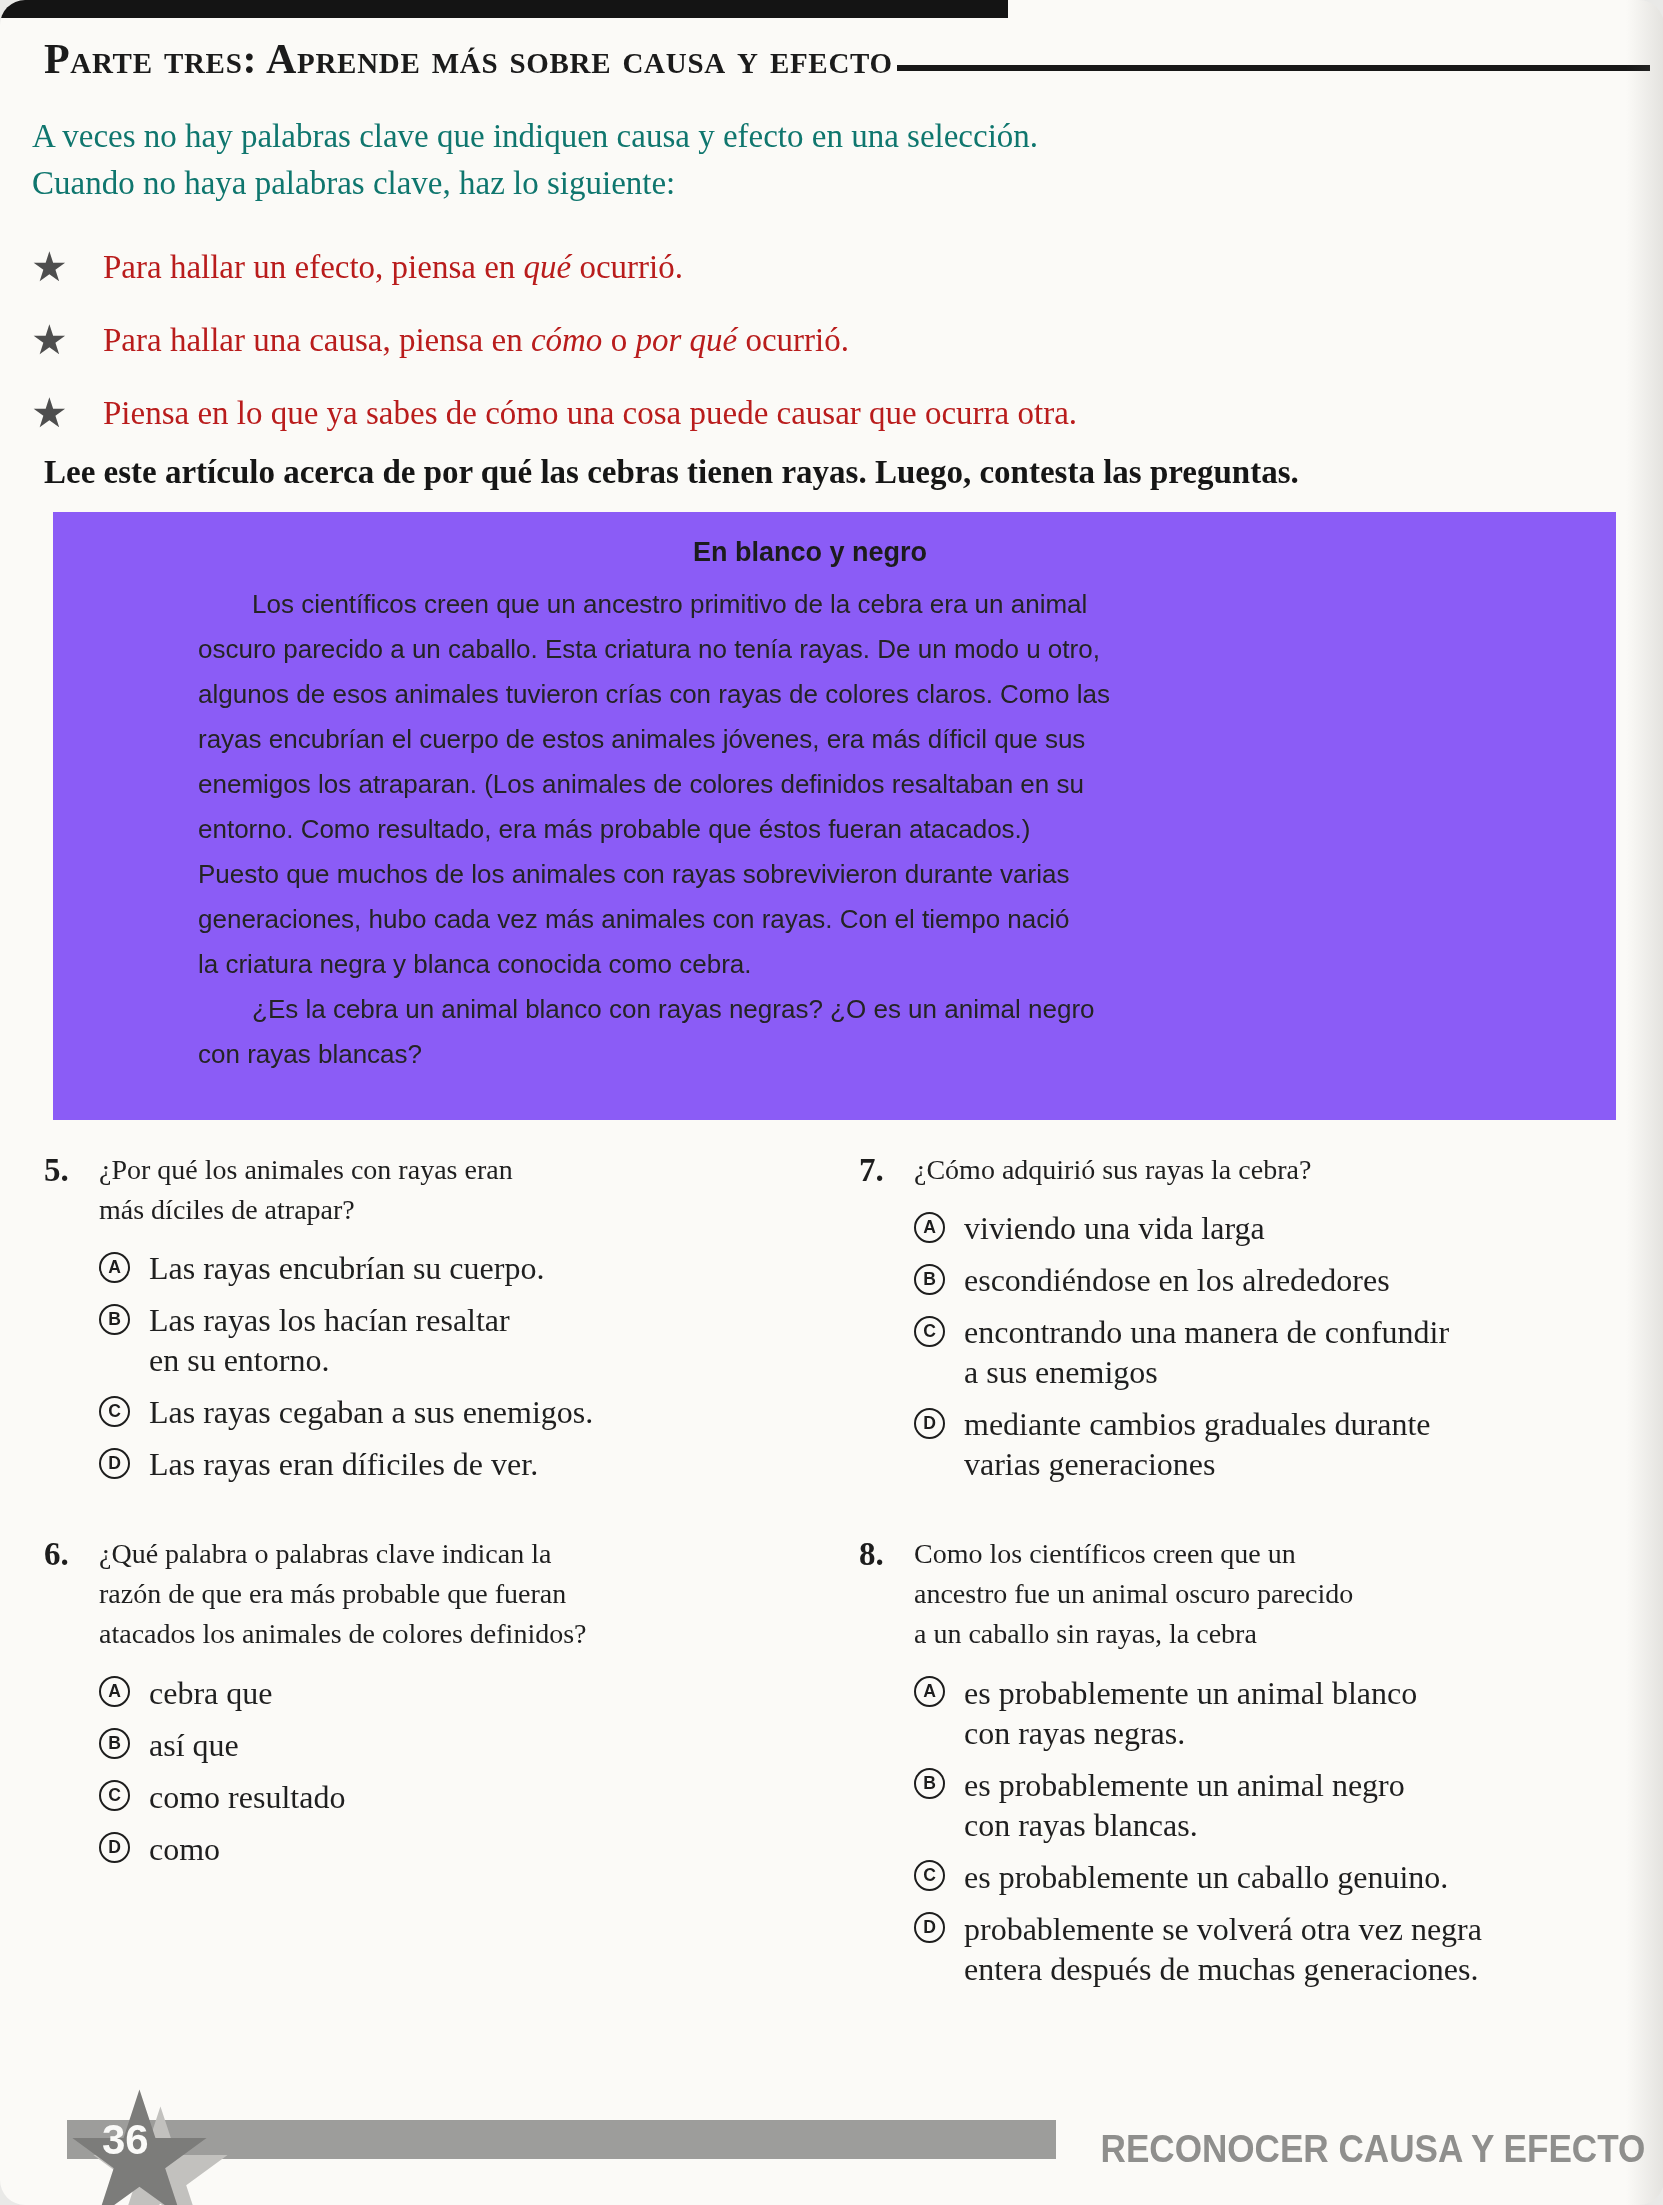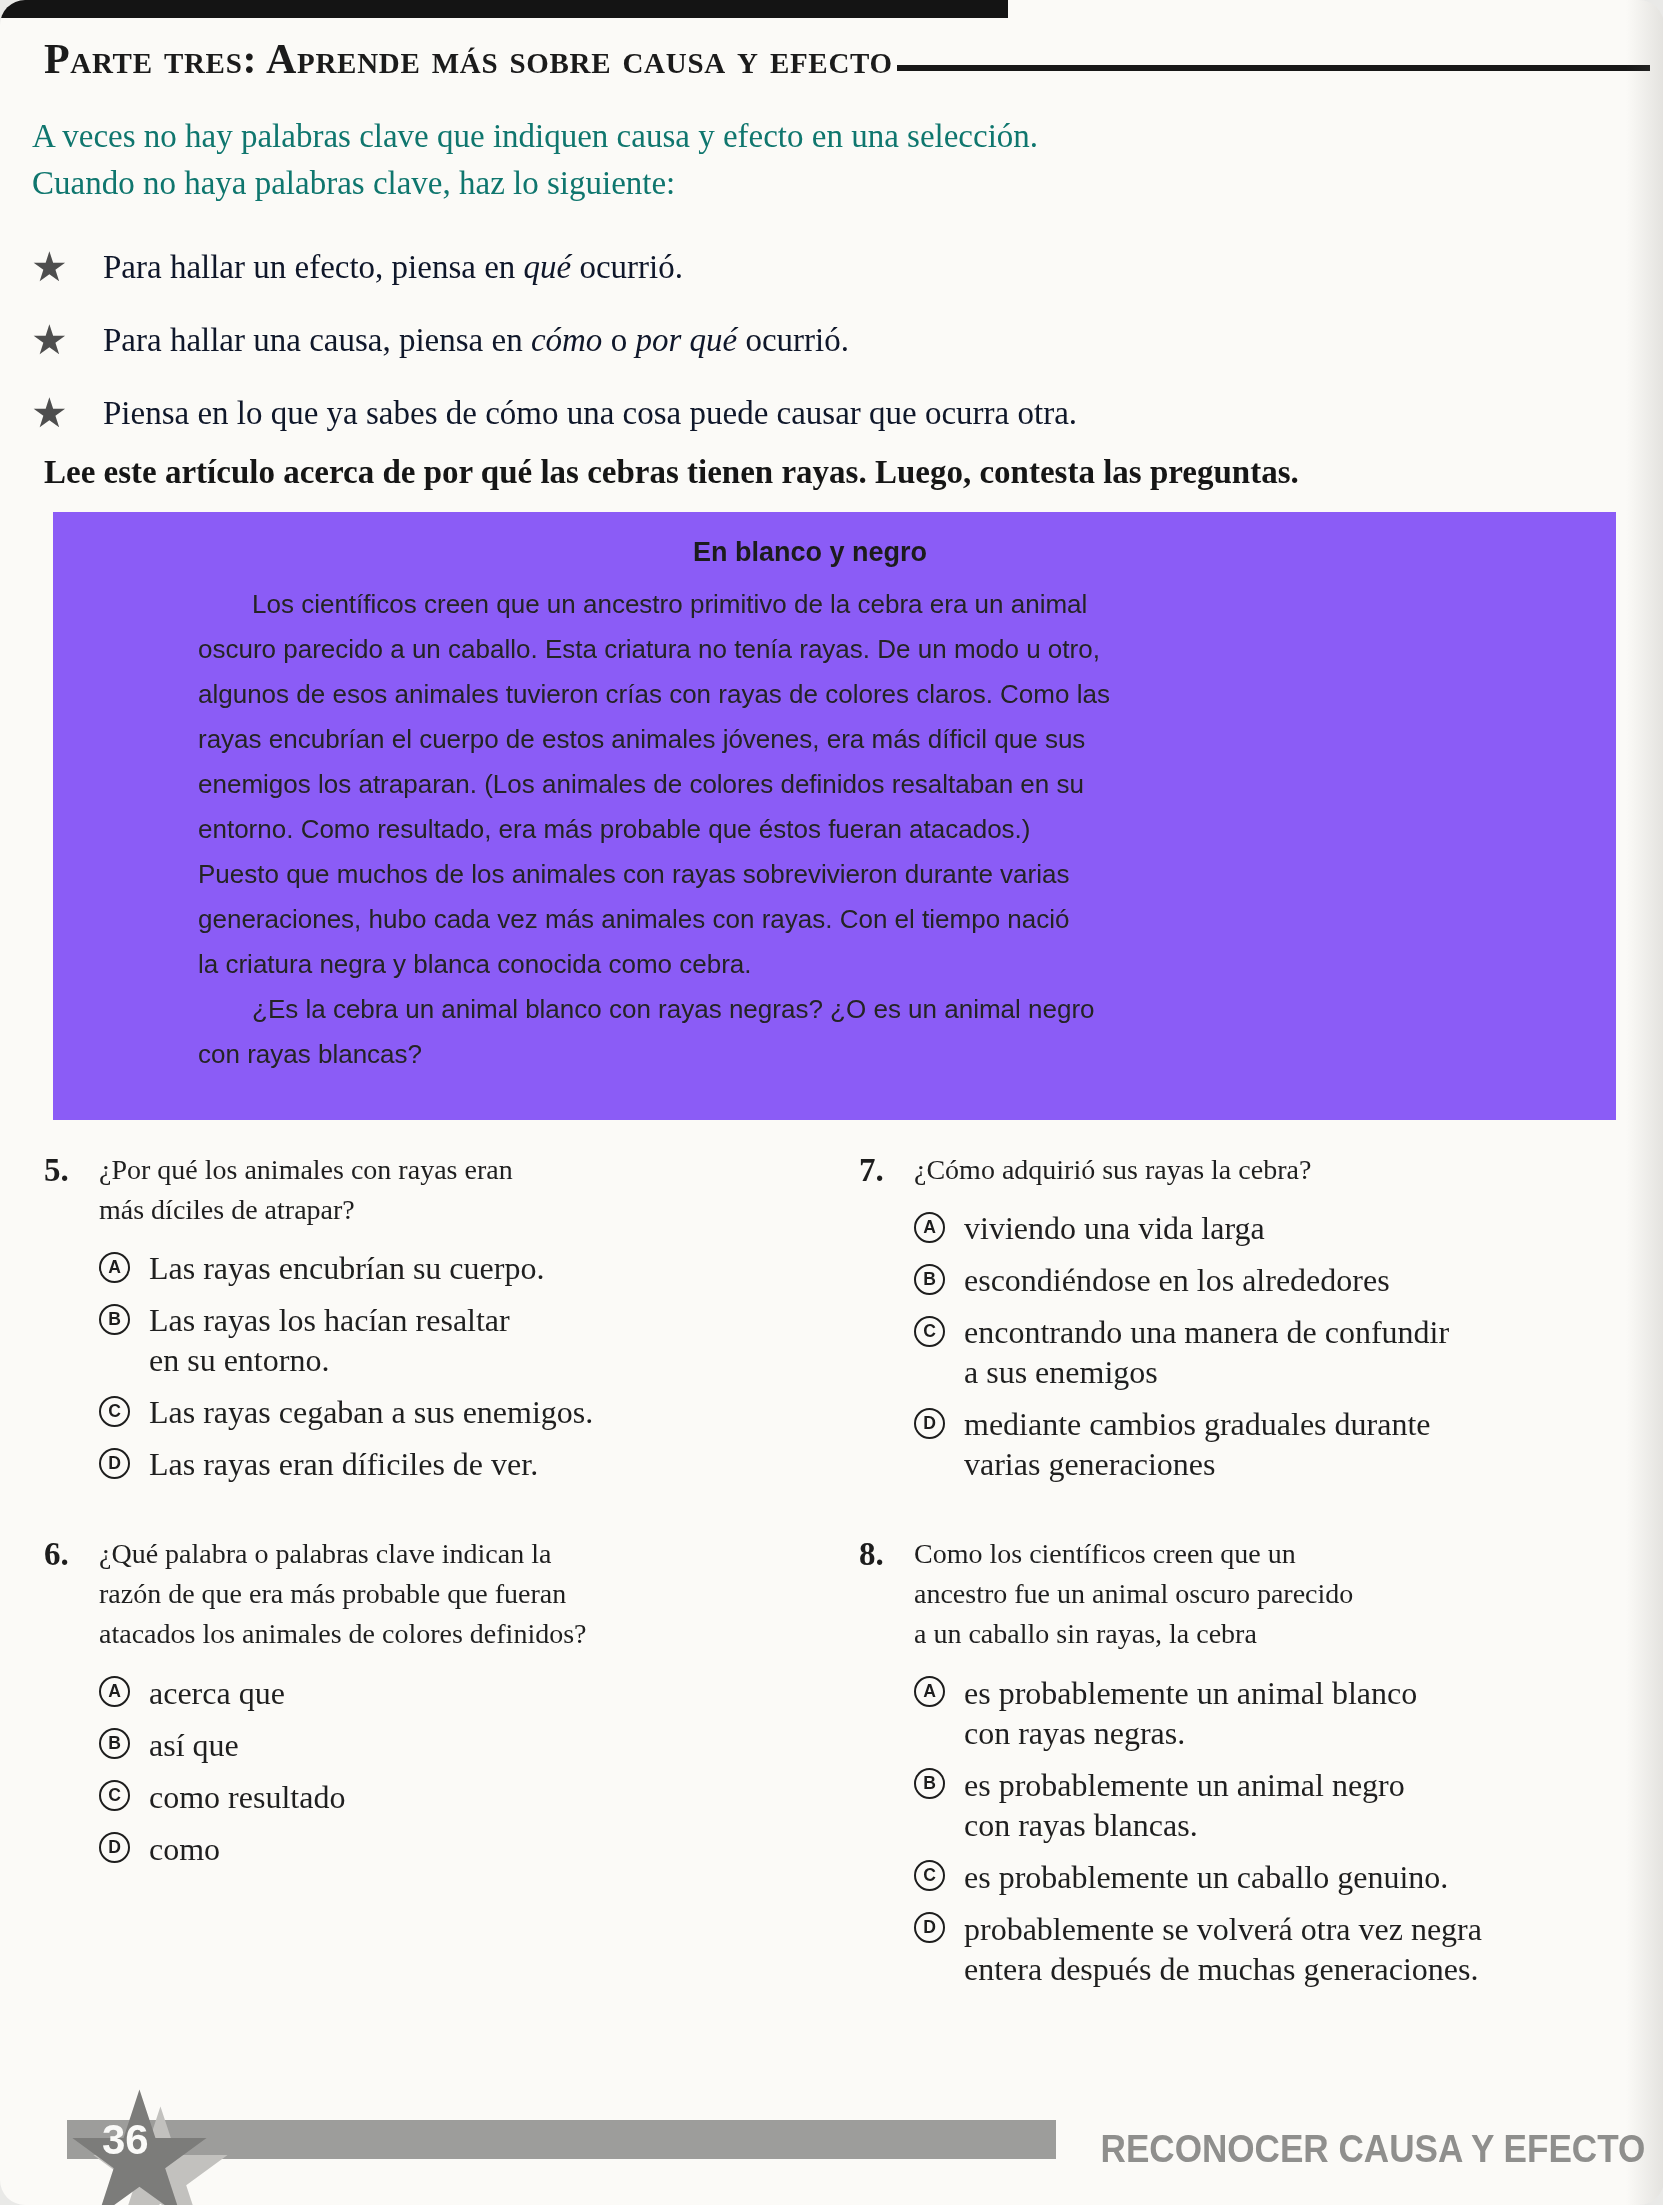--- a/index.html
+++ b/index.html
@@ -23,21 +23,21 @@
   .header-rule{flex:1 1 auto;height:6.3px;background:#181818;margin-top:30px;margin-left:4.2px;}
   
   .intro{
     position:absolute;left:32px;top:113px;width:1340px;margin:0;
     font-size:33px;line-height:47px;white-space:pre-line;color:#0f766e;
   }
   
   .bullets{position:absolute;left:31px;top:245px;width:1410px;margin:0;padding:0;list-style:none;}
   .bullet{display:flex;margin-bottom:28px;}
   .bullet-star{flex:0 0 72px;font-size:41px;line-height:44px;color:#4e4e4e;}
-  .bullet-text{font-size:33px;line-height:45px;color:#0f172a;}
+  .bullet-text{font-size:33px;line-height:45px;color:#b91c1c;}
   .bullet-text i{font-family:"Liberation Serif",serif;}
   
   .instruction{
     position:absolute;left:44px;top:451px;width:1516px;margin:0;
     font-size:33px;line-height:42px;font-weight:700;color:#161616;
   }
   
   .article-box{
     position:absolute;left:53px;top:512px;width:1563px;height:608px;
     background:#8b5cf6;box-sizing:border-box;padding:25.4px 194px 0 145px;
@@ -169,21 +169,21 @@
         </div>
       </div>
       <div class="question">
         <div class="q-number">6.</div>
         <p class="q-text">¿Qué palabra o palabras clave indican la
 razón de que era más probable que fueran
 atacados los animales de colores definidos?</p>
         <div class="options">
           <div class="option">
             <span class="opt-letter">A</span>
-            <span class="opt-text">acerca que</span>
+            <span class="opt-text">cebra que</span>
           </div>
           <div class="option">
             <span class="opt-letter">B</span>
             <span class="opt-text">así que</span>
           </div>
           <div class="option">
             <span class="opt-letter">C</span>
             <span class="opt-text">como resultado</span>
           </div>
           <div class="option">

